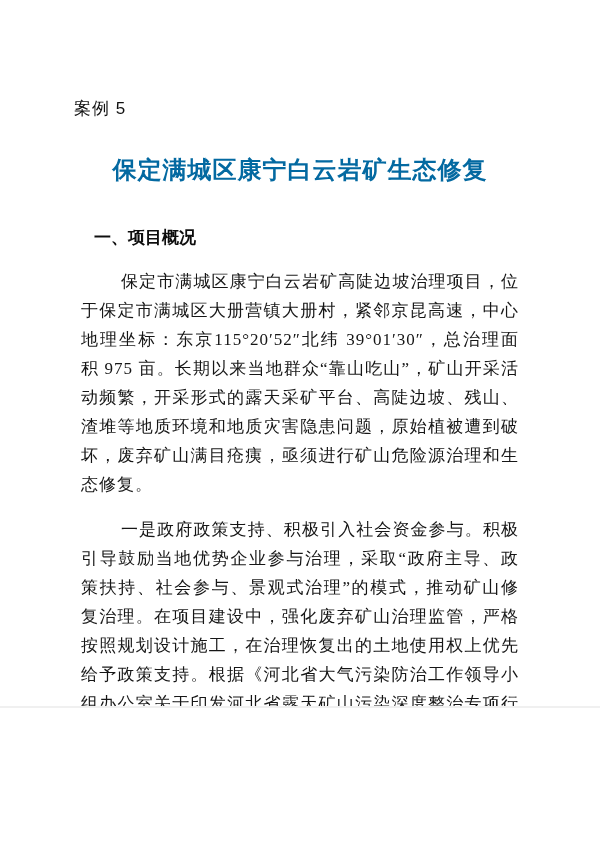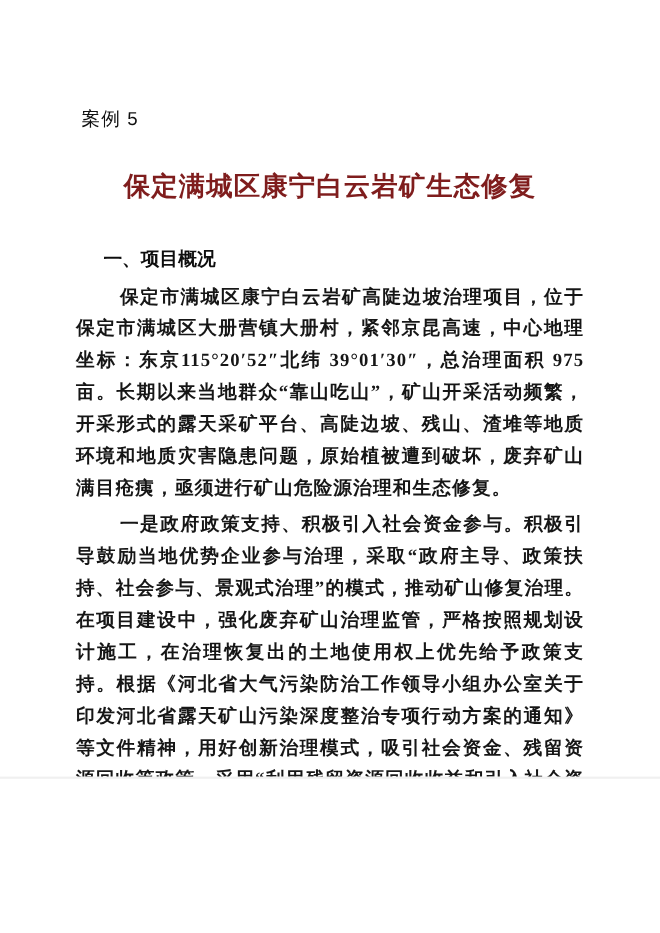--- a/index.html
+++ b/index.html
@@ -35,41 +35,40 @@
     top: 153px;
     width: 470px;
   }
   .doc-title {
     margin: 0 0 37px 0;
     text-align: center;
     font-size: 24px;
     line-height: 34px;
     font-weight: 700;
     letter-spacing: 1px;
-    color: #7f1d1d;
+    color: #0369a1;
     font-family: "Liberation Serif", "DejaVu Serif", serif;
   }
   .section-heading {
     margin: 0;
     padding-left: 29px;
-    font-family: Liberation Mono, monospace;
+    font-family: Liberation Sans, sans-serif;
     font-size: 17px;
     font-weight: 700;
     line-height: 27px;
     color: #0e0e0e;
   }
   .paragraph {
-    margin: 4px;
+    margin: 16px;
     font-size: 17px;
     line-height: 29px;
     letter-spacing: 1px;
     text-align: justify;
     text-indent: 40px;
     color: #161616;
-    font-weight: bold;
   }
   .page-number {
     position: absolute;
     left: 74px;
     top: 782px;
     font-size: 15px;
     letter-spacing: 2px;
     color: #a16207;
     white-space: nowrap;
   }

